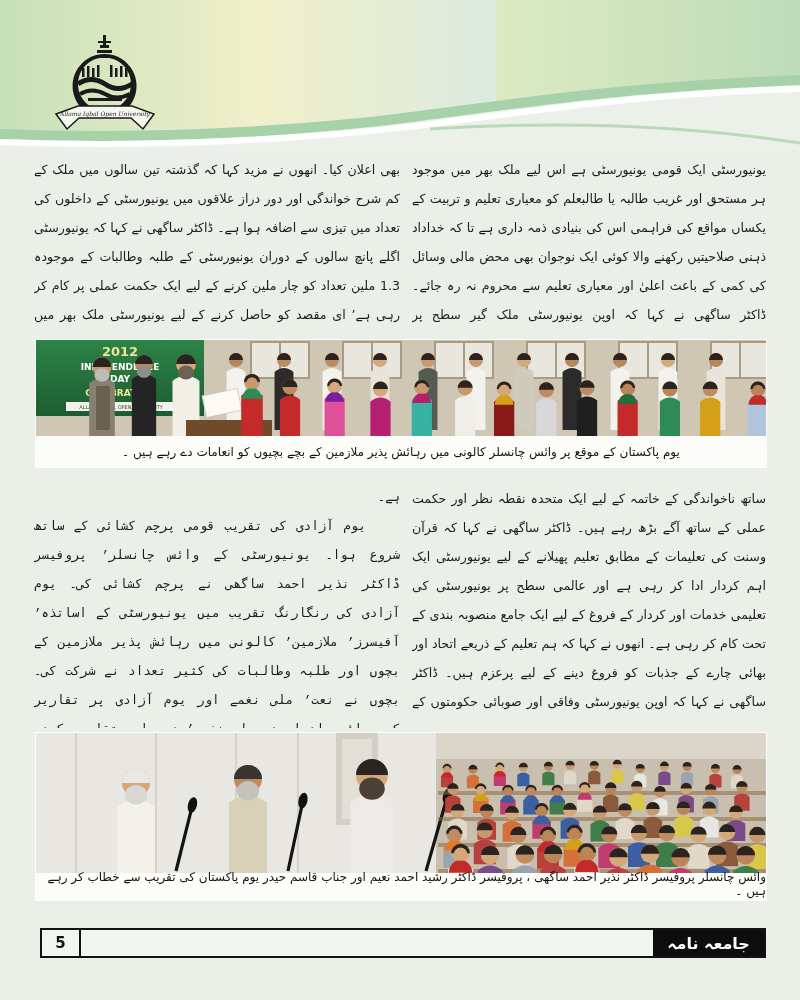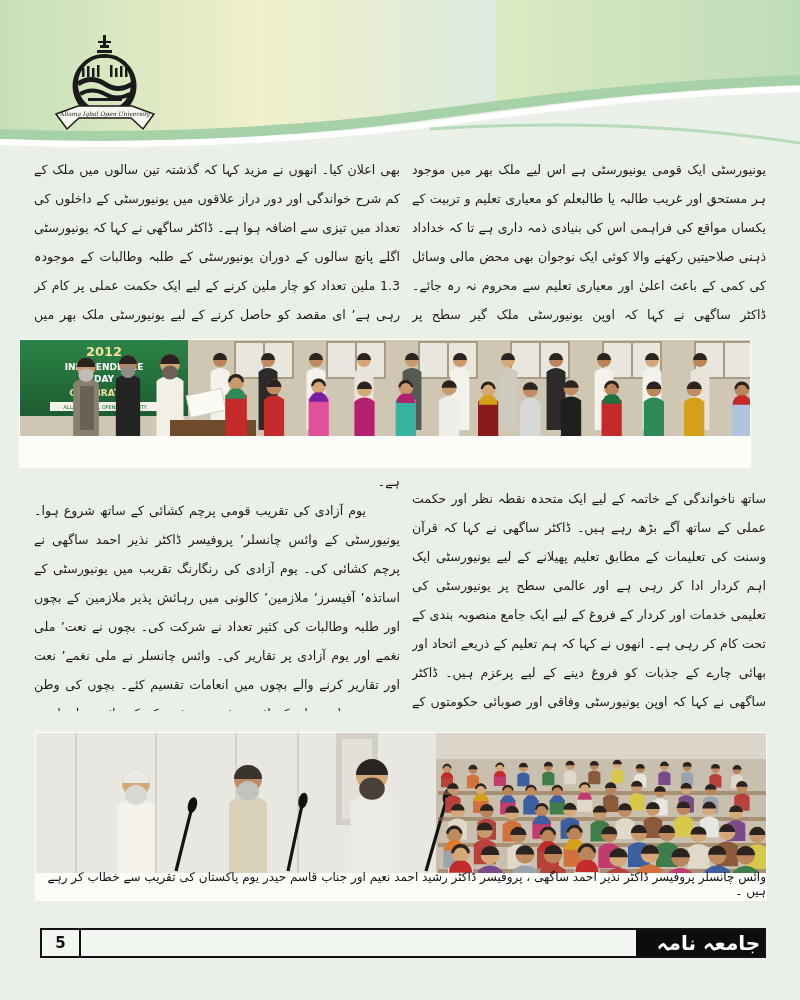--- a/index.html
+++ b/index.html
@@ -33,23 +33,22 @@
   }
   .pagenum{
     width:37px;border-right:2px solid #121212;
     display:flex;align-items:center;justify-content:center;
     font-size:15px;font-weight:bold;color:#111;
   }
   .bar-middle{flex:1;}
   .masthead{
     width:111px;background:#0d0d0d;color:#fff;
     display:flex;align-items:center;justify-content:center;
-    direction:rtl;font-size:20px;font-weight:bold;
+    direction:rtl;font-size:16px;font-weight:bold;
     font-family:"DejaVu Sans",sans-serif;
-    padding-left:17px;
   }
 </style>
 </head>
 <body>
 
 <div class="page">
 
   <svg class="header-wave" width="800" height="150" viewBox="0 0 800 150">
     <defs>
       <linearGradient id="hg" x1="0" y1="0" x2="1" y2="0">
@@ -88,21 +87,21 @@
       <rect x="44" y="64" width="34" height="3"></rect>
     </g>
     <path d="M12,80 L34,72 L88,72 L110,80 L99,95 L87,84 L35,84 L23,95 Z" fill="#f7f7f1" stroke="#1a1a1a" stroke-width="1.5"></path>
     <text x="61" y="81.5" text-anchor="middle" font-size="6" font-family="DejaVu Serif, serif" font-style="italic" fill="#1a1a1a">Allama Iqbal Open University</text>
   </svg>
 
   <div class="textblock" id="col-right-top" style="left:412px;top:155px;width:354px;height:182px;">یونیورسٹی ایک قومی یونیورسٹی ہے اس لیے ملک بھر میں موجود ہر مستحق اور غریب طالبہ یا طالبعلم کو معیاری تعلیم و تربیت کے یکساں مواقع کی فراہمی اس کی بنیادی ذمہ داری ہے تا کہ خداداد ذہنی صلاحیتیں رکھنے والا کوئی ایک نوجوان بھی محض مالی وسائل کی کمی کے باعث اعلیٰ اور معیاری تعلیم سے محروم نہ رہ جائے۔ ڈاکٹر ساگھی نے کہا کہ اوپن یونیورسٹی ملک گیر سطح پر پسماندگی’ غربت اور جہالت کے خاتمہ میں ایک نمایاں کردار ادا کر رہی ہے۔ انھوں نے مزید کہا کہ اوپن یونیورسٹی دیگر قومی اور بین الاقوامی تعلیمی اداروں کے</div>
 
   <div class="textblock" id="col-left-top" style="left:34px;top:155px;width:366px;height:182px;">بھی اعلان کیا۔ انھوں نے مزید کہا کہ گذشتہ تین سالوں میں ملک کے کم شرح خواندگی اور دور دراز علاقوں میں یونیورسٹی کے داخلوں کی تعداد میں تیزی سے اضافہ ہوا ہے۔ ڈاکٹر ساگھی نے کہا کہ یونیورسٹی اگلے پانچ سالوں کے دوران یونیورسٹی کے طلبہ وطالبات کے موجودہ 1.3 ملین تعداد کو چار ملین کرنے کے لیے ایک حکمت عملی پر کام کر رہی ہے’ ای مقصد کو حاصل کرنے کے لیے یونیورسٹی ملک بھر میں بطور خاص نظر انداز شدہ اور کم شرح خواندگی والے علاقوں میں اپنے علاقائی دفاتر اور ماڈل سٹڈی سینٹرز قائم کر رہی</div>
 
-  <div class="photobox" style="left:20px;top:340px;width:730px;height:127px;">
+  <div class="photobox" style="left:36px;top:340px;width:730px;height:127px;">
     <svg id="photo1" width="730" height="96" viewBox="0 0 730 96">
       <rect width="730" height="96" fill="#cfc6b4"></rect>
       <g id="p1-windows">
           <rect x="215" y="2" width="58" height="36" fill="#e9e6dd" stroke="#a89c84" stroke-width="2"></rect>
           <line x1="244" y1="2" x2="244" y2="38" stroke="#a89c84" stroke-width="2"></line>
           <rect x="307" y="2" width="58" height="36" fill="#e9e6dd" stroke="#a89c84" stroke-width="2"></rect>
           <line x1="336" y1="2" x2="336" y2="38" stroke="#a89c84" stroke-width="2"></line>
           <rect x="399" y="2" width="58" height="36" fill="#e9e6dd" stroke="#a89c84" stroke-width="2"></rect>
           <line x1="428" y1="2" x2="428" y2="38" stroke="#a89c84" stroke-width="2"></line>
           <rect x="491" y="2" width="58" height="36" fill="#e9e6dd" stroke="#a89c84" stroke-width="2"></rect>
@@ -274,25 +273,26 @@
           </g>
           <g>
             <path d="M711.7719350293264,99.02517446658749 L711.7719350293264,61.77517446658749 Q721.8969350293264,53.52517446658749 732.0219350293264,61.77517446658749 L732.0219350293264,99.02517446658749 Z" fill="#b0c4de"></path>
             <circle cx="721.8969350293264" cy="49.02517446658749" r="7.5" fill="#ba8558"></circle>
             <path d="M714.3969350293264,49.02517446658749 A7.5,7.5 0 0 1 729.3969350293264,49.02517446658749 Z" fill="#2a2320"></path>
             <path d="M712.5219350293264,64.77517446658749 A9.375,10.125 0 1 1 731.2719350293264,64.77517446658749 Z" fill="#c42a2a"></path>
             <circle cx="721.8969350293264" cy="50.02517446658749" r="5.3999999999999995" fill="#ba8558"></circle>
           </g>
         </g>
     </svg>
+    <div class="caption" style="height:31px;">یوم پاکستان کے موقع پر وائس چانسلر کالونی میں رہائش پذیر ملازمین کے بچے بچیوں کو انعامات دے رہے ہیں ۔</div>
   </div>
 
   <div class="textblock" id="col-right-bottom" style="left:412px;top:484px;width:354px;height:240px;">ساتھ ناخواندگی کے خاتمہ کے لیے ایک متحدہ نقطہ نظر اور حکمت عملی کے ساتھ آگے بڑھ رہے ہیں۔ ڈاکٹر ساگھی نے کہا کہ قرآن وسنت کی تعلیمات کے مطابق تعلیم پھیلانے کے لیے یونیورسٹی ایک اہم کردار ادا کر رہی ہے اور عالمی سطح پر یونیورسٹی کی تعلیمی خدمات اور کردار کے فروغ کے لیے ایک جامع منصوبہ بندی کے تحت کام کر رہی ہے۔ انھوں نے کہا کہ ہم تعلیم کے ذریعے اتحاد اور بھائی چارے کے جذبات کو فروغ دینے کے لیے پرعزم ہیں۔ ڈاکٹر ساگھی نے کہا کہ اوپن یونیورسٹی وفاقی اور صوبائی حکومتوں کے تعلیمی اہداف کو حاصل کرنے میں مدد فراہم کرتی رہے گی۔ انھوں نے ملکی سطح پر طلبہ وطالبات کے لیے ٹیکنیکل اور ووکیشنل تربیت فراہم کرنے کے لیے خصوصی اسکیم شروع کرنے کا</div>
 
-  <div class="textblock" id="col-left-bottom" style="left:34px;top:467px;width:366px;height:244px;">
+  <div class="textblock" id="col-left-bottom" style="left:34px;top:484px;width:366px;height:244px;font-family:Liberation Mono, monospace;">
     <div class="lead-line">ہے۔</div>
     <p class="indent">یوم آزادی کی تقریب قومی پرچم کشائی کے ساتھ شروع ہوا۔ یونیورسٹی کے وائس چانسلر’ پروفیسر ڈاکٹر نذیر احمد ساگھی نے پرچم کشائی کی۔ یوم آزادی کی رنگارنگ تقریب میں یونیورسٹی کے اساتذہ’ آفیسرز’ ملازمین’ کالونی میں رہائش پذیر ملازمین کے بچوں اور طلبہ وطالبات کی کثیر تعداد نے شرکت کی۔ بچوں نے نعت’ ملی نغمے اور یوم آزادی پر تقاریر کی۔ وائس چانسلر نے ملی نغمے’ نعت اور تقاریر کرنے والے بچوں میں انعامات تقسیم کئے۔ بچوں کی وطن سے محبت اور وطن کے لئے جوش وخروش دیکھ کر وائس چانسلر نے ڈائریکٹر’ انسٹی ٹیوٹ آف ایجوکیشنل ٹیکنالوجی’ محمد قاسم حیدر کو ہدایات جاری کیں کہ ان بچوں کی حوصلہ افزائی کے لیے اور ان میں موجود خداداد صلاحیتوں کو مزید</p>
   </div>
 
   <div class="photobox" style="left:36px;top:733px;width:730px;height:167px;">
     <svg id="photo2" width="730" height="140" viewBox="0 0 730 140">
       <rect width="730" height="140" fill="#e9e7e1"></rect>
       <g stroke="#d6d2c8" stroke-width="2">
         <line x1="40" y1="0" x2="40" y2="140"></line>
           <line x1="120" y1="0" x2="120" y2="140"></line>

